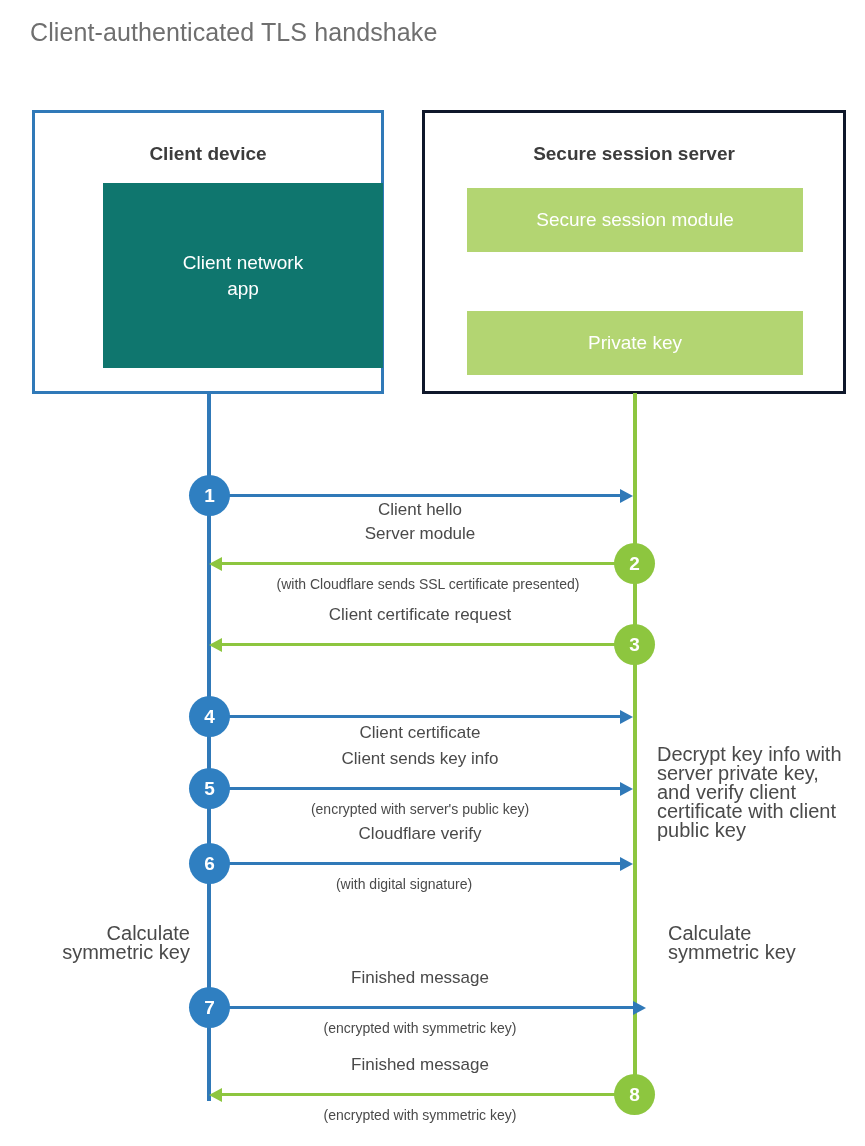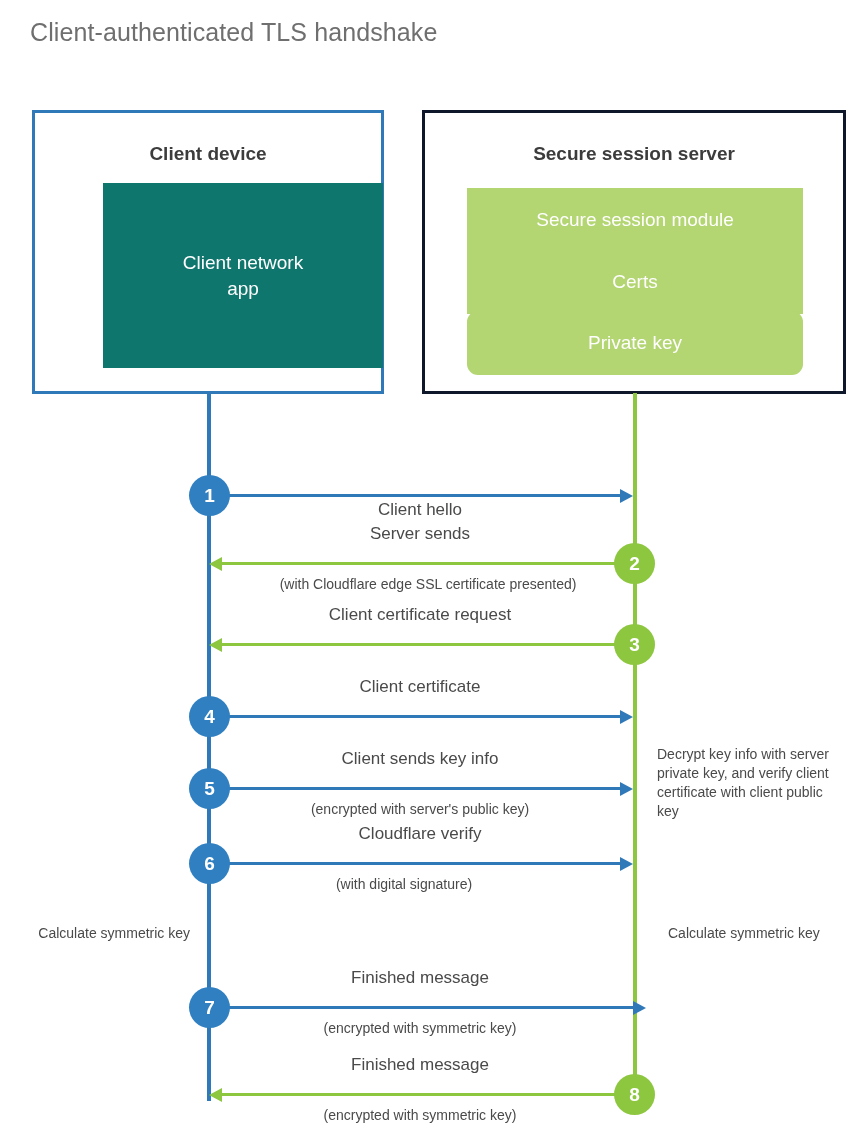--- a/index.html
+++ b/index.html
@@ -83,21 +83,21 @@
     height: 64px;
     background: #b3d572;
     color: #ffffff;
     font-size: 19px;
     display: flex;
     align-items: center;
     justify-content: center;
   }
   #server-module-0 { top: 75px; }
   #server-module-1 { top: 137px; }
-  #server-module-2 { top: 198px; border-radius: 11px; }
+  #server-module-2 { top: 198px; }
 
   
   .lifeline {
     position: absolute;
     width: 4px;
     top: 393px;
   }
   #client-lifeline {
     left: 207px;
     height: 708px;
@@ -159,21 +159,21 @@
     white-space: nowrap;
     transform: translateX(-50%);
   }
   .msg-label.main { top: -38px; }
   .msg-label.sub  { top: 14px; font-size: 14px; }
 
   
   .annotation {
     position: absolute;
     color: #4a4a4a;
-    font-size: 14px;
+    font-size: 20px;
     line-height: 19px;
   }
   #decrypt-note {
     left: 657px;
     top: 745px;
     width: 190px;
     text-align: left;
   }
   #calc-key-client {
     left: 20px;
@@ -199,54 +199,53 @@
     <div>
       <span>Client network</span>
       <span>app</span>
     </div>
   </div>
 </div>
 
 <div class="entity-box" id="secure-server-box">
   <div class="entity-title">Secure session server</div>
   <div class="server-module" id="server-module-0">Secure session module</div>
-  <div class="server-module" id="server-module-1">Certs</div>
   <div class="server-module" id="server-module-2">Private key</div>
 </div>
 
 <div class="lifeline" id="client-lifeline"></div>
 <div class="lifeline" id="server-lifeline"></div>
 
 <div class="msg-row" id="row-1" style="top:494px;">
   <div class="msg-label main" style="left:420px;margin-top:44px;">Client hello</div>
   <div class="msg-arrow blue" style="left:209px; width:411px;">
     <div class="arrowhead right blue"></div>
   </div>
   <div class="step-circle blue">1</div>
 </div>
 
 <div class="msg-row" id="row-2" style="top:562px;">
-  <div class="msg-label main" style="left:420px;">Server sends</div>
+  <div class="msg-label main" style="left:420px;">Server module</div>
   <div class="msg-arrow green" style="left:222px; width:411px;">
     <div class="arrowhead left green"></div>
   </div>
-  <div class="msg-label sub" style="left:428px;">(with Cloudflare edge SSL certificate presented)</div>
+  <div class="msg-label sub" style="left:428px;">(with Cloudflare sends SSL certificate presented)</div>
   <div class="step-circle green">2</div>
 </div>
 
 <div class="msg-row" id="row-3" style="top:643px;">
   <div class="msg-label main" style="left:420px;">Client certificate request</div>
   <div class="msg-arrow green" style="left:222px; width:411px;">
     <div class="arrowhead left green"></div>
   </div>
   <div class="step-circle green">3</div>
 </div>
 
 <div class="msg-row" id="row-4" style="top:715px;">
-  <div class="msg-label main" style="left:420px;">Client certificate</div>
+  <div class="msg-label main" style="left:420px;margin-top:46px;">Client certificate</div>
   <div class="msg-arrow blue" style="left:209px; width:411px;">
     <div class="arrowhead right blue"></div>
   </div>
   <div class="step-circle blue">4</div>
 </div>
 
 <div class="msg-row" id="row-5" style="top:787px;">
   <div class="msg-label main" style="left:420px;">Client sends key info</div>
   <div class="msg-arrow blue" style="left:209px; width:411px;">
     <div class="arrowhead right blue"></div>

